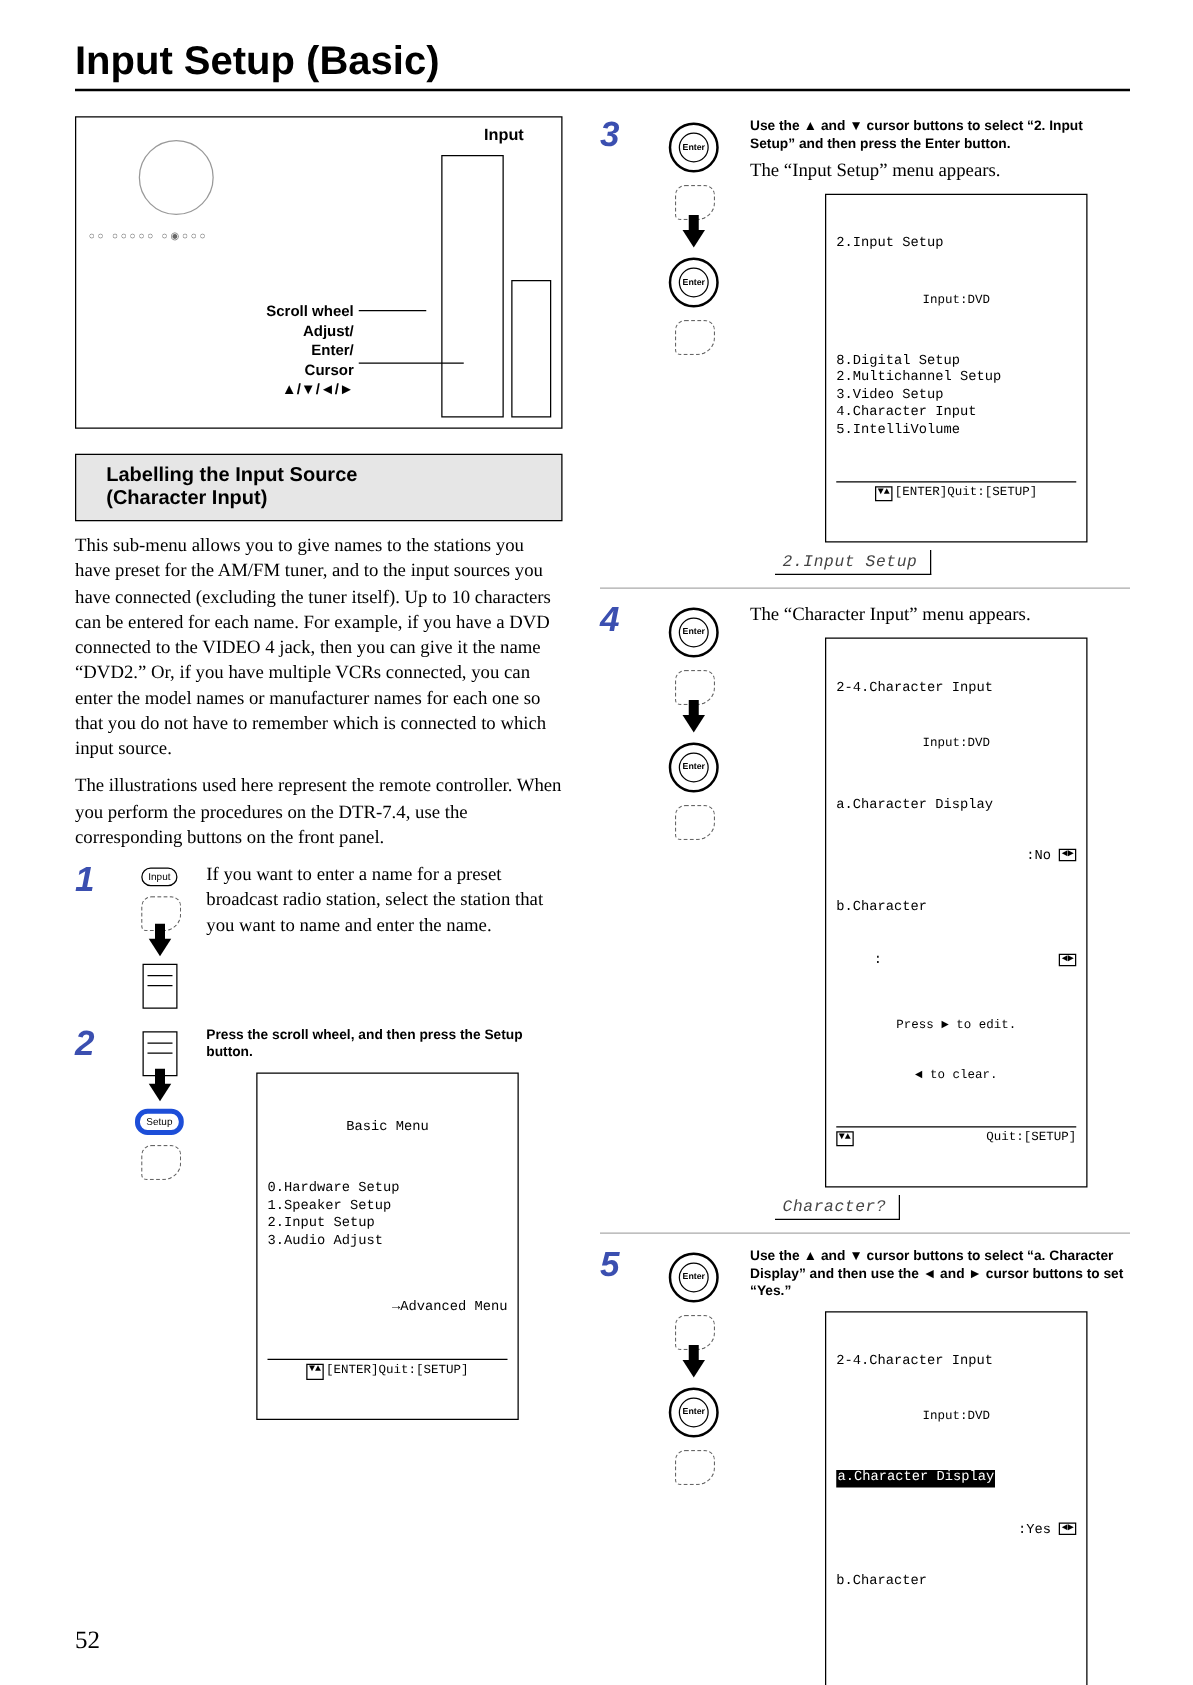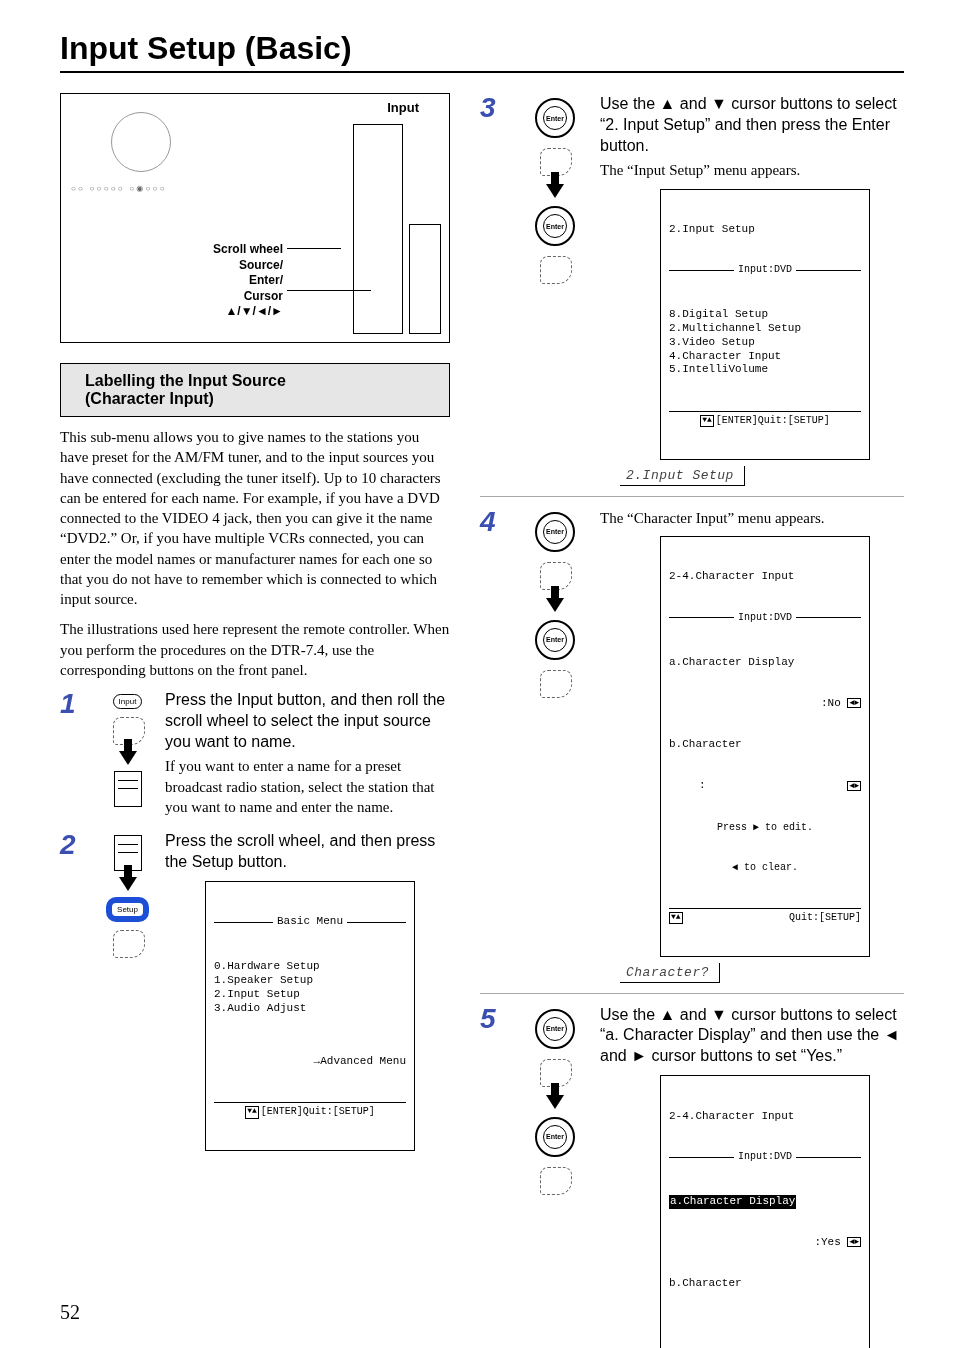--- a/index.html
+++ b/index.html
@@ -148,76 +148,76 @@
   }
   .icon-wheel {
     width:28px; height:36px; border:1px solid #000; position:relative;
   }
   .icon-wheel::before, .icon-wheel::after {
     content:""; position:absolute; left:3px; right:3px; height:1px; background:#000;
   }
   .icon-wheel::before { top:8px; }
   .icon-wheel::after { top:16px; }
   .icon-setup-btn {
-    border:6px solid #1d4ed8; border-radius:10px; font-size:8px;
+    border:4px solid #1d4ed8; border-radius:10px; font-size:8px;
     padding:2px 5px; font-family:Arial;
   }
   .icon-hand {
     width:34px; height:30px; position:relative;
   }
   .icon-hand::after {
     content:""; position:absolute; width:30px; height:26px;
     border:1px dashed #666; border-radius:8px 8px 14px 4px;
     left:2px; top:2px;
   }
   .step-content { flex:1; font-size:15px; }
   .step-head {
     font-family: Arial, sans-serif;
-    font-weight: normal;
-    font-size: 16px;
+    font-weight: bold;
+    font-size: 11px;
     line-height: 1.3;
     margin-bottom: 4px;
   }
   .step-body { font-size: 15px; line-height:1.35; }
 
   
   .osd {
     border: 1px solid #000;
     font-family: "Courier New", monospace;
     font-size: 11px;
     line-height: 1.25;
     padding: 6px 8px 4px 8px;
     margin-top: 8px;
     width: 210px;
     white-space: pre;
     position: relative;
   }
   .osd .toprule {
-    display:flex; align-items:center; gap:4px; margin-bottom:4px;
+    display:flex; align-items:center; gap:4px; margin-bottom:4px;flex-direction:column;
   }
   .osd .toprule .line { flex:1; height:1px; background:#000; }
   .osd .footer {
     border-top: 1px solid #000;
     margin-top: 6px; padding-top:3px;
     display:flex; justify-content:center; gap:2px;
     font-size:10px;
   }
   .osd .ud-icon {
     display:inline-block; border:1px solid #000; font-size:8px;
     padding:0 1px; line-height:1; vertical-align:middle;
   }
   .osd .lr-icon {
     display:inline-block; border:1px solid #000; font-size:8px;
     padding:0 1px; line-height:1; vertical-align:middle;
   }
   .osd .highlight {
     background:#000; color:#fff; padding:0 1px;
   }
   .osd .subtitle { font-size:10px; }
-  .osd .hint { text-align:center; font-size:10px; margin-top:1px;}
+  .osd .hint { text-align:center; font-size:10px; margin-top:12px;}
   .osd .row-lr { display:flex; justify-content:space-between; align-items:center; }
 
   
   .lcd {
     font-family: "Courier New", monospace;
     font-style: italic;
     font-size: 13px;
     color: #444;
     border-bottom: 1px solid #000;
     border-right: 1px solid #000;
@@ -258,21 +258,21 @@
   <div class="col-left">
 
     <div class="diagram-box">
       <span class="input-label">Input</span>
       <div class="top-icon"></div>
       <div class="knob-row">○ ○ &nbsp; ○ ○ ○ ○ ○ &nbsp; ○ ◉ ○ ○ ○</div>
       <div class="rc-rect"></div>
       <div class="rc-rect2"></div>
       <div class="diagram-labels">
         <span>Scroll wheel</span>
-        <span>Source/</span>
+        <span>Adjust/</span>
         <span>Enter/</span>
         <span>Cursor</span>
         <span>▲/▼/◄/►</span>
       </div>
       <div class="diagram-line" style="left:226px; top:154px; width:54px;"></div>
       <div class="diagram-line" style="left:226px; top:196px; width:84px;"></div>
     </div>
 
     <div class="section-box">
       <span>Labelling the Input Source</span><br>
@@ -284,21 +284,20 @@
 
     <div class="step">
       <div class="step-num">1</div>
       <div class="step-icons">
         <span class="icon-input-btn">Input</span>
         <div class="icon-hand"></div>
         <div class="icon-arrow-down"></div>
         <div class="icon-wheel"></div>
       </div>
       <div class="step-content">
-        <div class="step-head">Press the Input button, and then roll the scroll wheel to select the input source you want to name.</div>
         <div class="step-body">If you want to enter a name for a preset broadcast radio station, select the station that you want to name and enter the name.</div>
       </div>
     </div>
 
     <div class="step">
       <div class="step-num">2</div>
       <div class="step-icons">
         <div class="icon-wheel"></div>
         <div class="icon-arrow-down"></div>
         <span class="icon-setup-btn">Setup</span>

